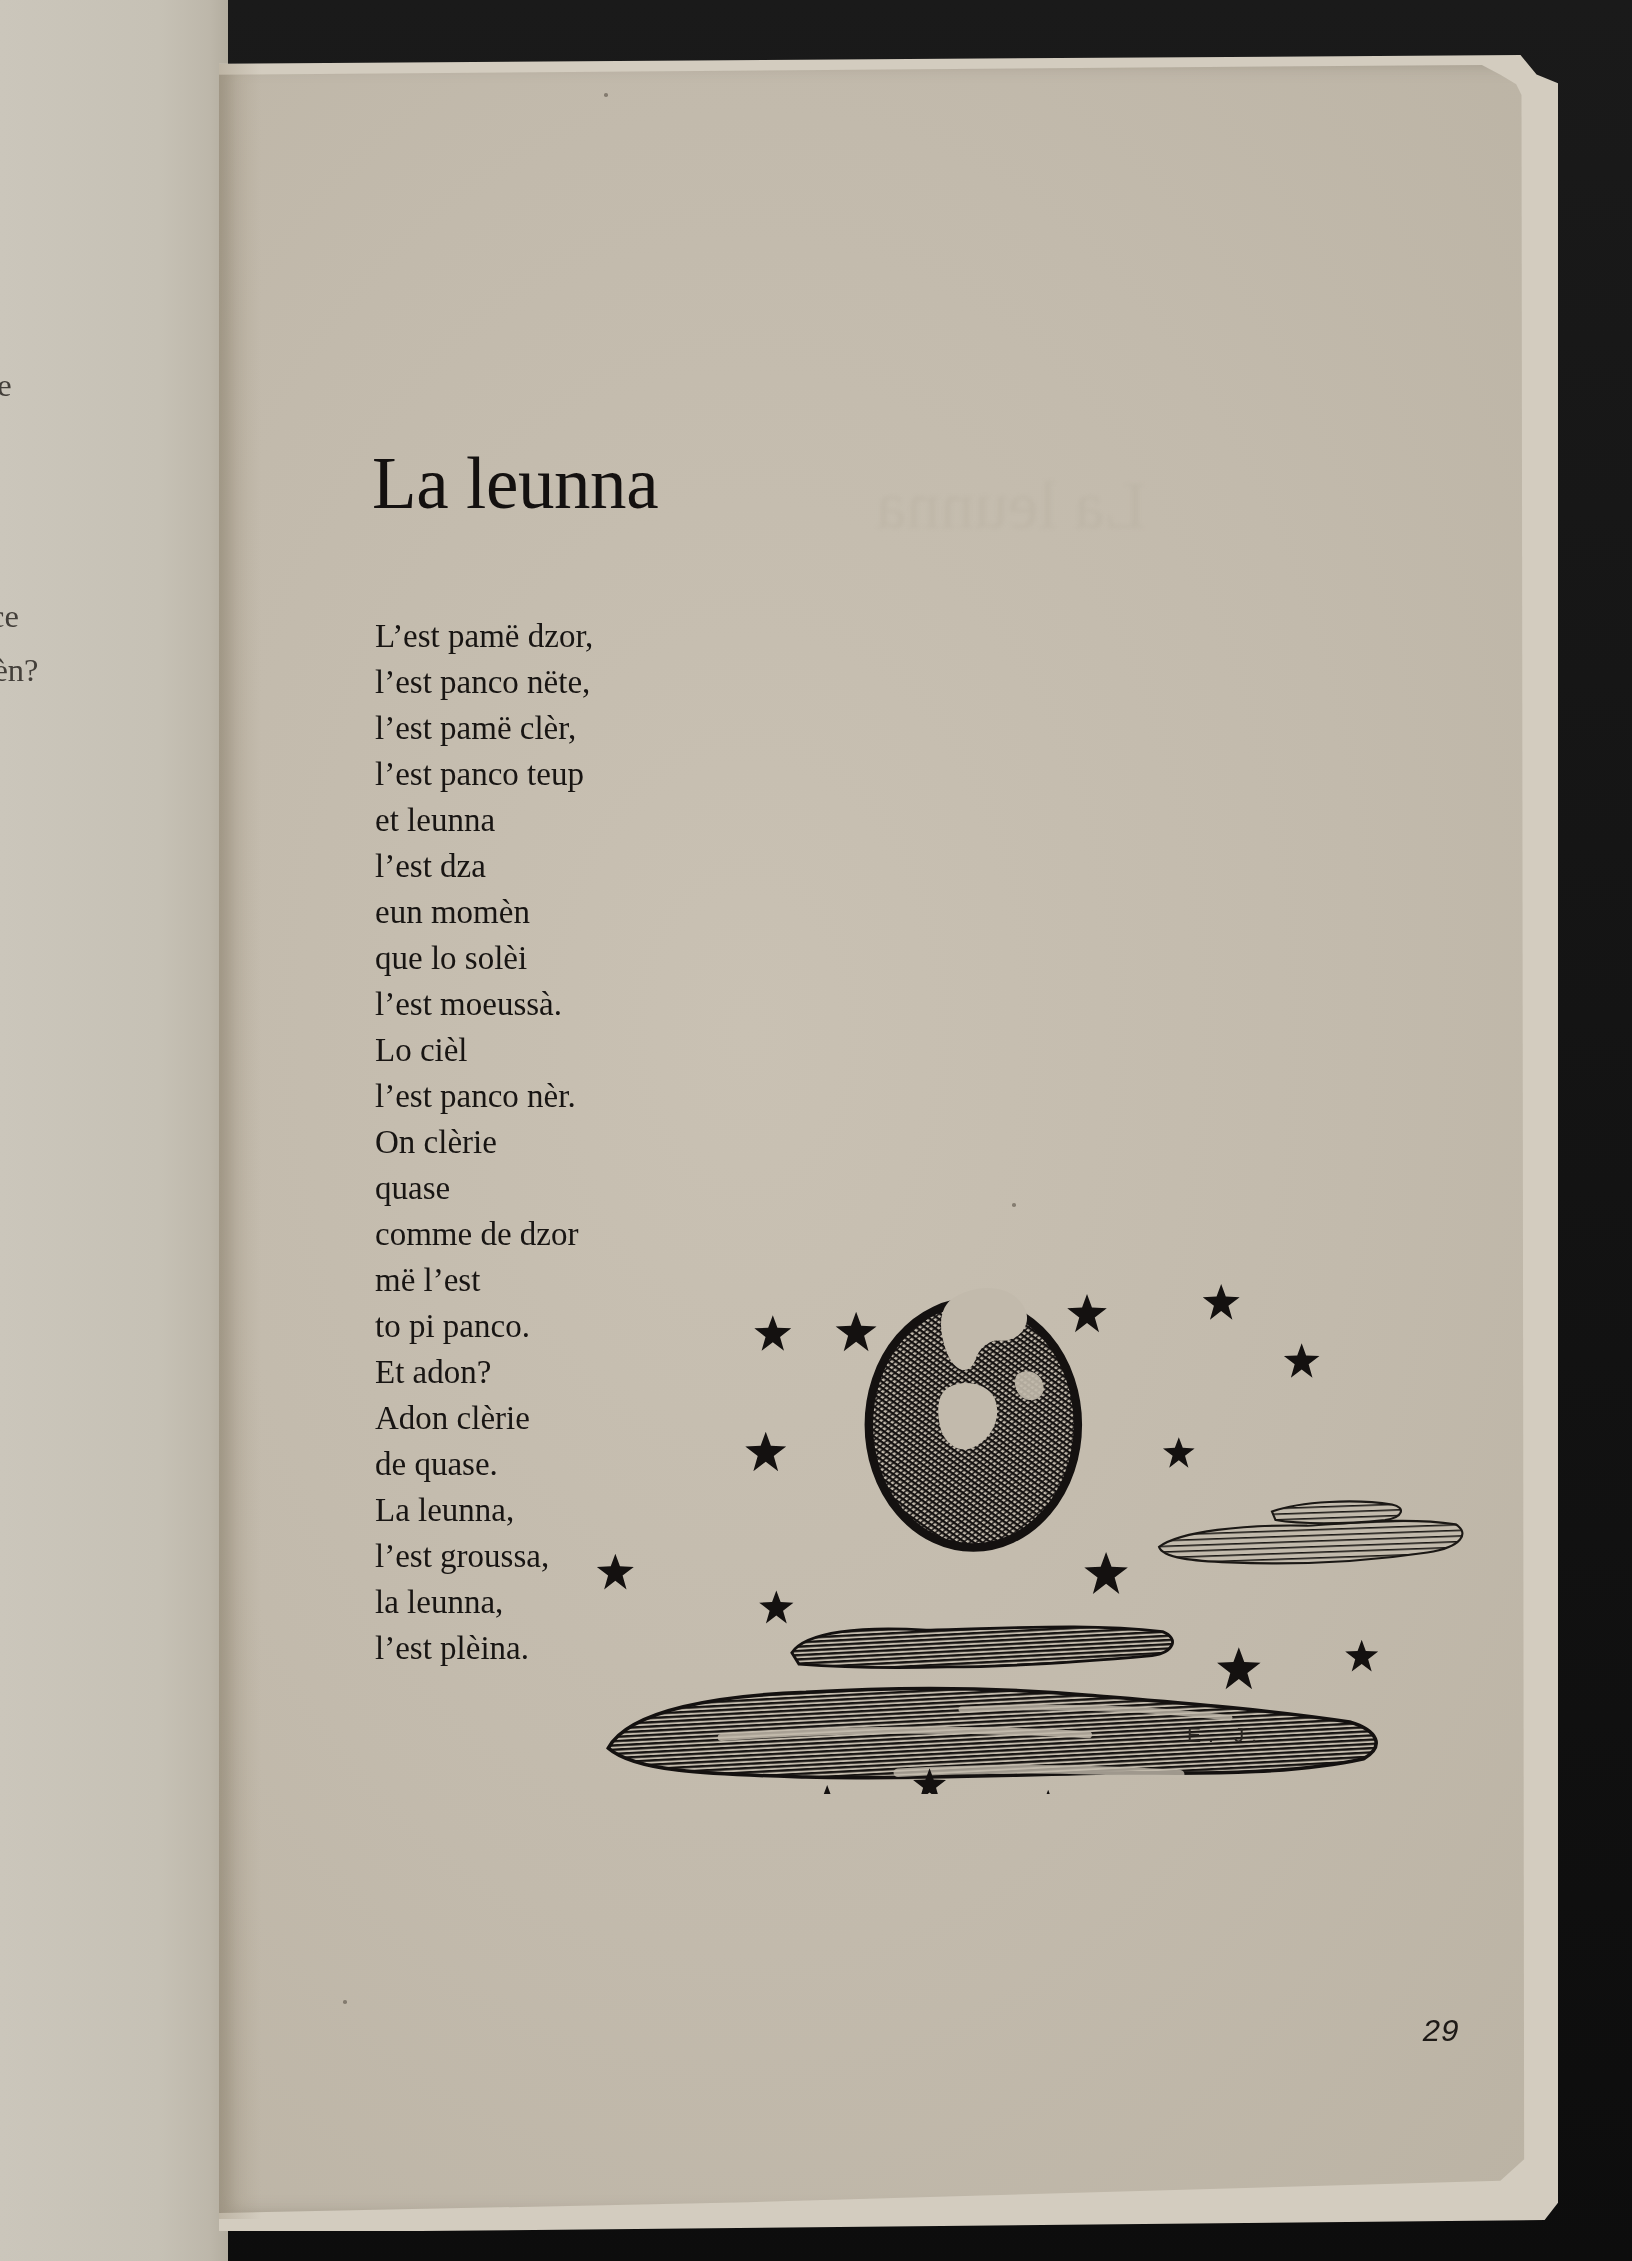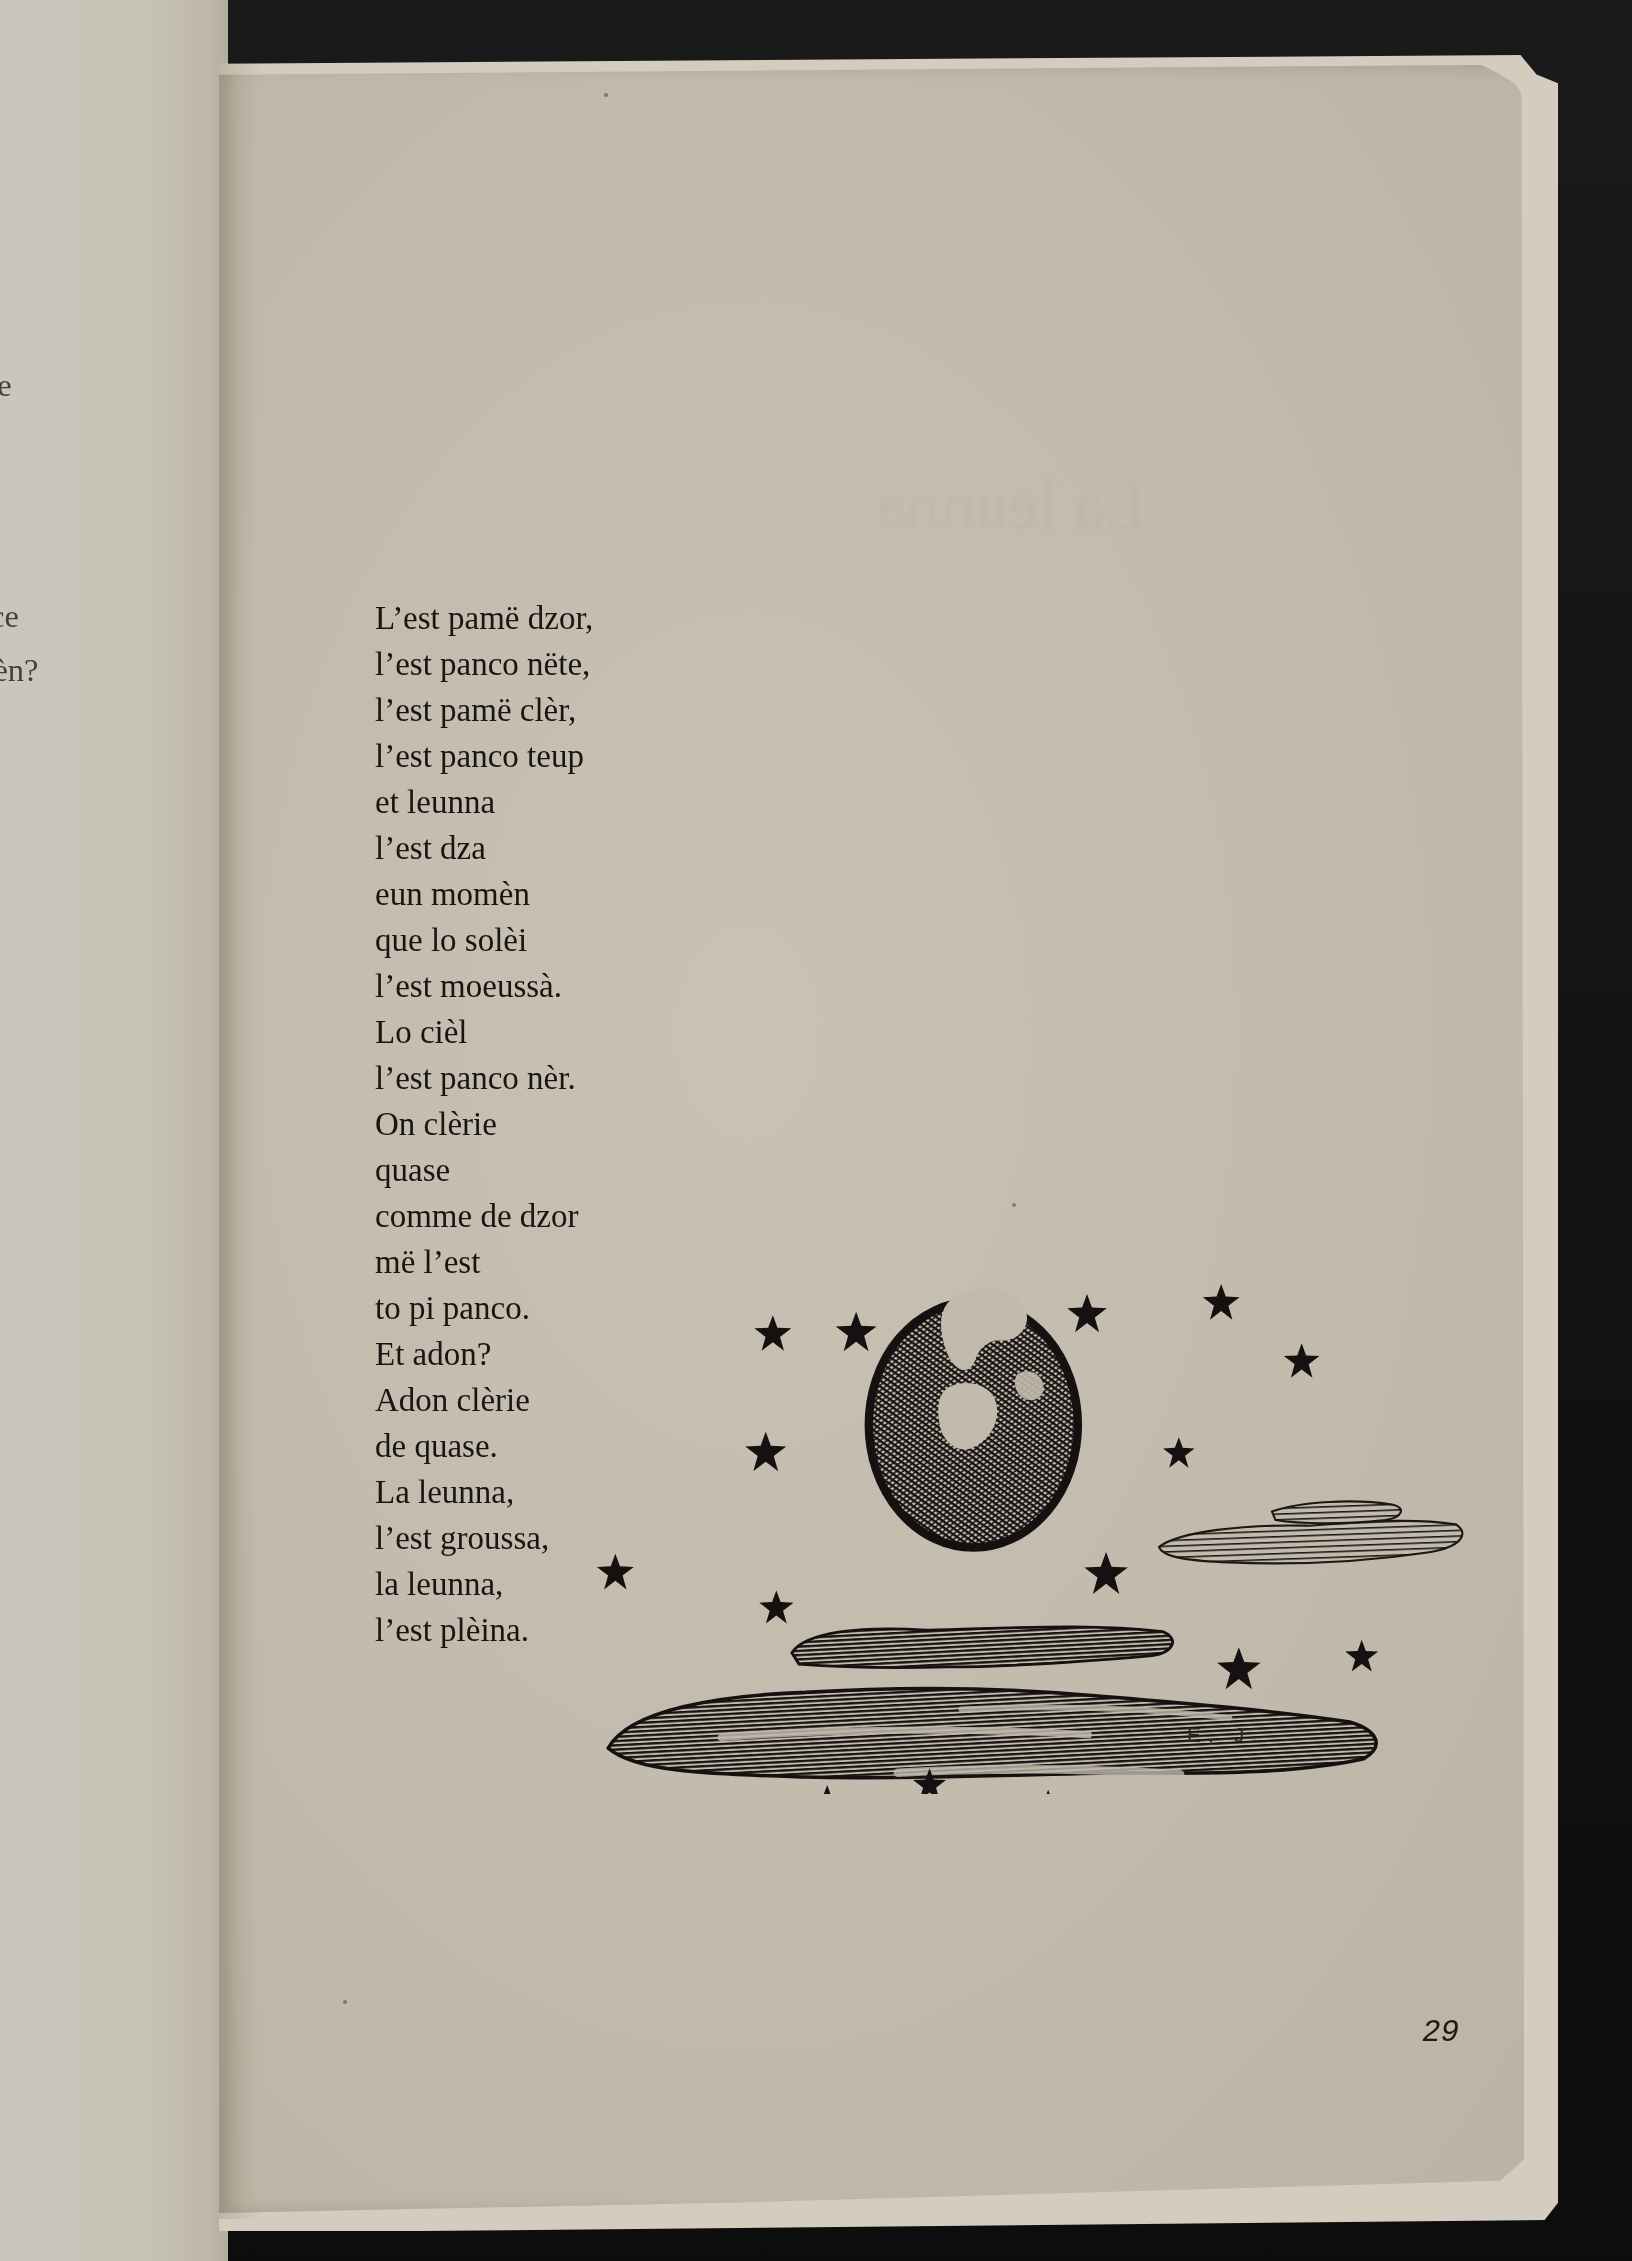--- a/index.html
+++ b/index.html
@@ -84,21 +84,21 @@
       font-size: 68px;
       color: #b0a898;
       opacity: 0.25;
       transform: scaleX(-1);
       filter: blur(2.1px);
       white-space: nowrap;
     }
     .poem {
       position: absolute;
       left: 375px;
-      top: 595px;
+      top: 613px;
       margin: 0;
       padding: 0;
       list-style: none;
       font-family: "Liberation Serif", serif;
       font-size: 33px;
       line-height: 46px;
       color: #181513;
     }
     .poem li {
       white-space: nowrap;
@@ -152,20 +152,21 @@
     <span class="left-fragment" style="left:-10px; top:598px;">ce</span>
     <span class="left-fragment" style="left:-21px; top:652px;">éèn?</span>
   </div>
 
   <div class="right-page-stack"></div>
   <div class="right-page"></div>
   <div class="gutter-shadow"></div>
 
   <div class="ghost-title">La leunna</div>
 
+  <h1 class="title">La leunna</h1>
 
   <ul class="poem">
     <li>L’est pamë dzor,</li>
     <li>l’est panco nëte,</li>
     <li>l’est pamë clèr,</li>
     <li>l’est panco teup</li>
     <li>et leunna</li>
     <li>l’est dza</li>
     <li>eun momèn</li>
     <li>que lo solèi</li>

